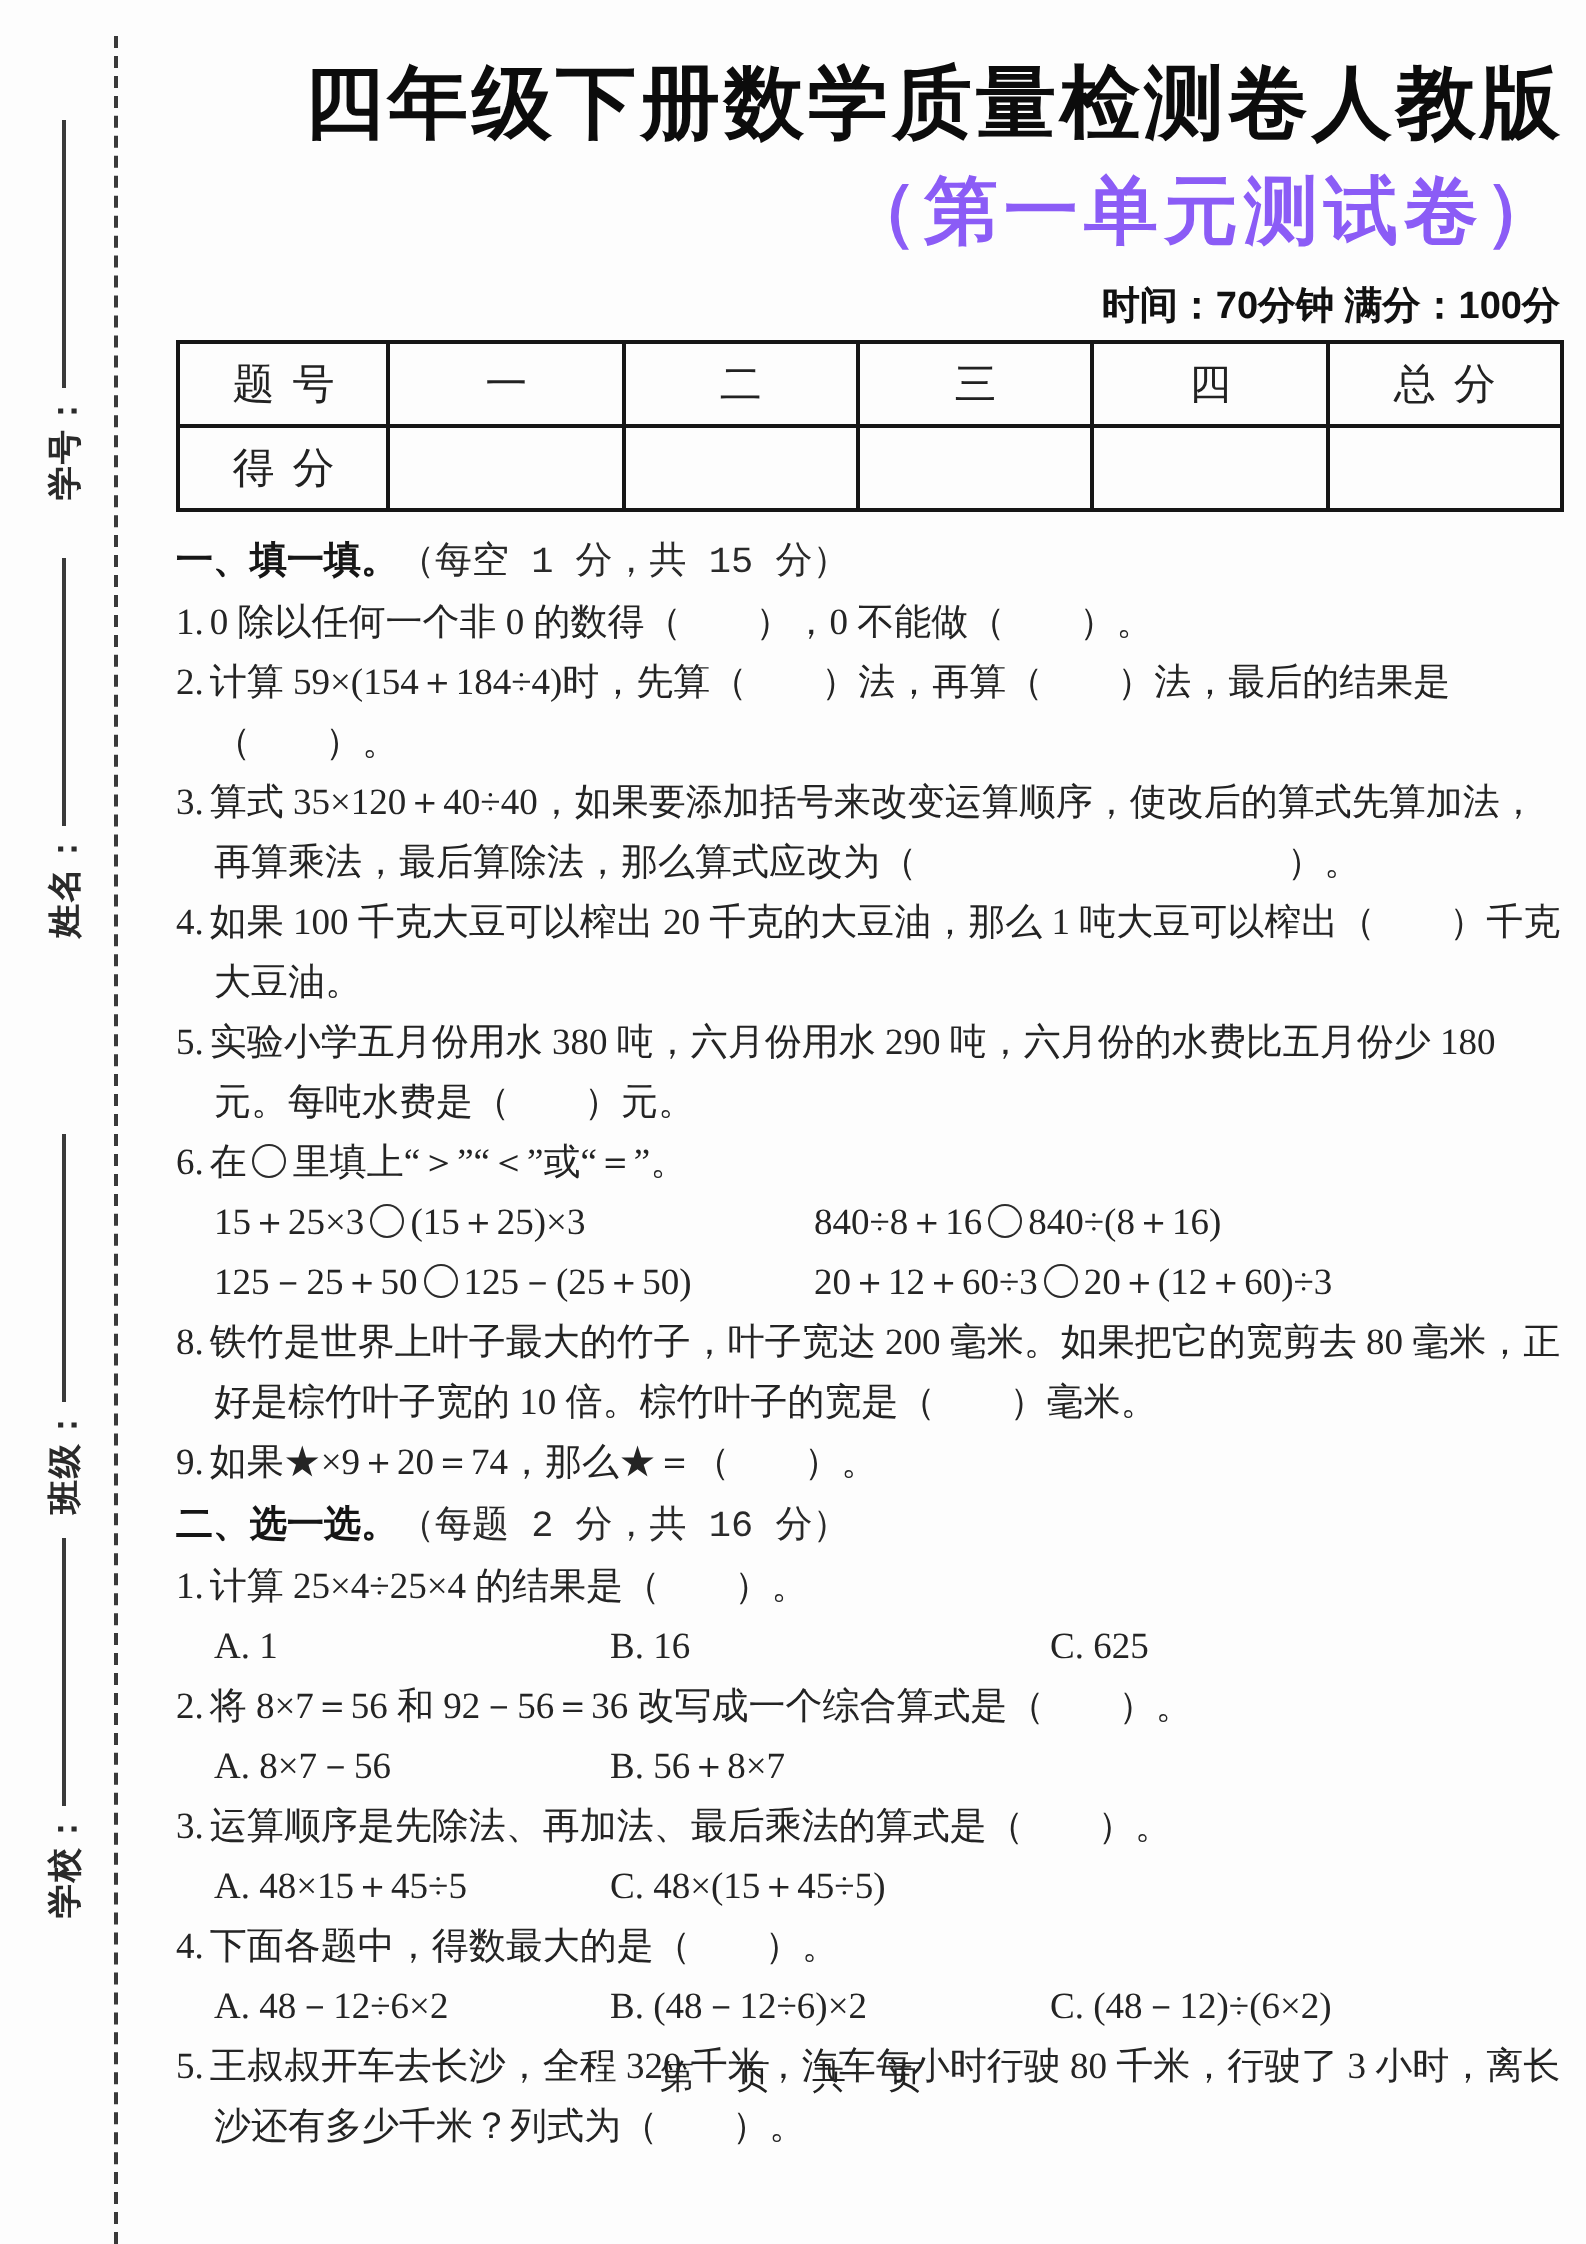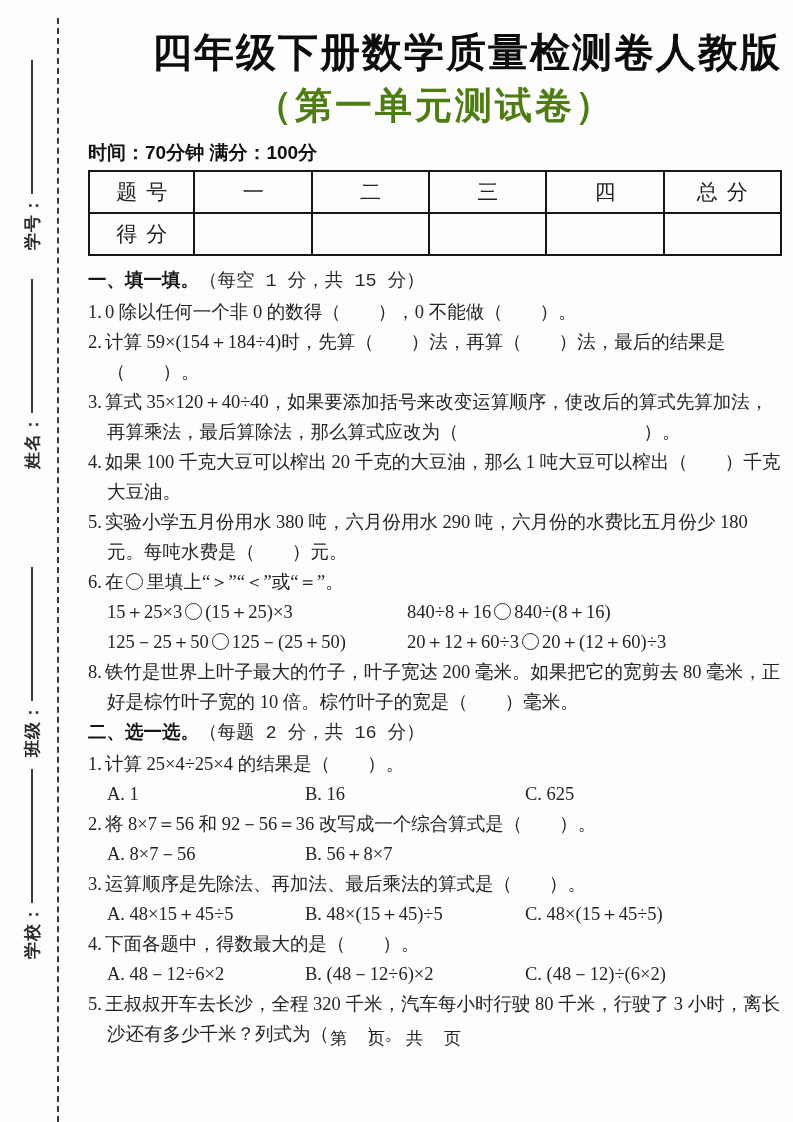--- a/index.html
+++ b/index.html
@@ -29,26 +29,26 @@
   .sb-line{flex:1;height:0;border-bottom:2px solid #3a3a3a;margin-left:2px;}
 
   .content{position:absolute;left:88px;top:0;width:694px;}
 
   .title{
     margin:28px 0 0;text-align:right;
     font-family:"Liberation Sans","DejaVu Sans",sans-serif;
     font-weight:bold;font-size:40px;line-height:1.2;letter-spacing:2px;color:#0c0c0c;
   }
   .subtitle{
-    margin:8px 0 0;text-align:center;
+    margin:8px 0 0;text-align:right;
     font-family:"Liberation Sans","DejaVu Sans",sans-serif;
-    font-weight:bold;font-size:37px;line-height:1.2;letter-spacing:3px;color:#4d7c0f;
+    font-weight:bold;font-size:37px;line-height:1.2;letter-spacing:3px;color:#8b5cf6;
   }
   .exam-info{
-    margin:12px 2px 4px 0;
+    text-align:right;margin:12px 2px 4px 0;
     font-family:"Liberation Sans","DejaVu Sans",sans-serif;
     font-weight:bold;font-size:19px;color:#111;
   }
 
   table.score{width:100%;border-collapse:collapse;margin-top:2px;padding-left:36px;}
   table.score td{
     border:2.4px solid #161616;height:38px;text-align:center;
     font-size:21px;color:#222;
   }
   table.score td.wide{letter-spacing:9px;text-indent:9px;}
@@ -143,36 +143,36 @@
         <div class="q"><span class="num">6.</span>在<span class="cmp-circle"></span>里填上“＞”“＜”或“＝”。</div>
         <div class="cmp-row">
           <span class="cmp-c1">15＋25×3<span class="cmp-circle"></span>(15＋25)×3</span>
           <span class="cmp-c2">840÷8＋16<span class="cmp-circle"></span>840÷(8＋16)</span>
         </div>
         <div class="cmp-row">
           <span class="cmp-c1">125－25＋50<span class="cmp-circle"></span>125－(25＋50)</span>
           <span class="cmp-c2">20＋12＋60÷3<span class="cmp-circle"></span>20＋(12＋60)÷3</span>
         </div>
         <div class="q"><span class="num">8.</span>铁竹是世界上叶子最大的竹子，叶子宽达 200 毫米。如果把它的宽剪去 80 毫米，正好是棕竹叶子宽的 10 倍。棕竹叶子的宽是（　　）毫米。</div>
+        <div class="q"><span class="num">9.</span>如果★×9＋20＝74，那么★＝（　　）。</div>
         <div class="sec-heading"><span class="sec-title">二、选一选。</span><span class="sec-note">（每题 2 分，共 16 分）</span></div>
         <div class="q"><span class="num">1.</span>计算 25×4÷25×4 的结果是（　　）。</div>
         <div class="opt-row">
           <span class="opt opt-1">A. 1</span>
           <span class="opt opt-2">B. 16</span>
           <span class="opt opt-3">C. 625</span>
         </div>
         <div class="q"><span class="num">2.</span>将 8×7＝56 和 92－56＝36 改写成一个综合算式是（　　）。</div>
         <div class="opt-row">
           <span class="opt opt-1">A. 8×7－56</span>
           <span class="opt opt-2">B. 56＋8×7</span>
         </div>
         <div class="q"><span class="num">3.</span>运算顺序是先除法、再加法、最后乘法的算式是（　　）。</div>
         <div class="opt-row">
           <span class="opt opt-1">A. 48×15＋45÷5</span>
-          <span class="opt opt-2">B. 48×(15＋45)÷5</span>
           <span class="opt opt-3">C. 48×(15＋45÷5)</span>
         </div>
         <div class="q"><span class="num">4.</span>下面各题中，得数最大的是（　　）。</div>
         <div class="opt-row">
           <span class="opt opt-1">A. 48－12÷6×2</span>
           <span class="opt opt-2">B. (48－12÷6)×2</span>
           <span class="opt opt-3">C. (48－12)÷(6×2)</span>
         </div>
         <div class="q"><span class="num">5.</span>王叔叔开车去长沙，全程 320 千米，汽车每小时行驶 80 千米，行驶了 3 小时，离长沙还有多少千米？列式为（　　）。</div>
       </div>

